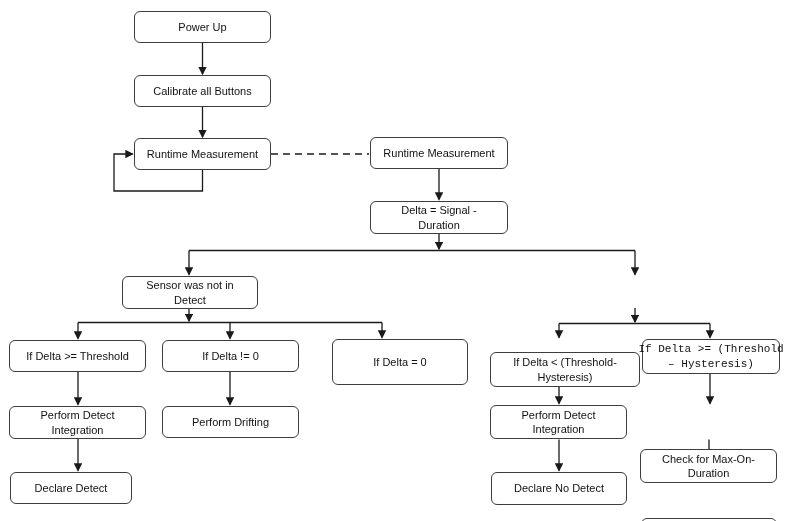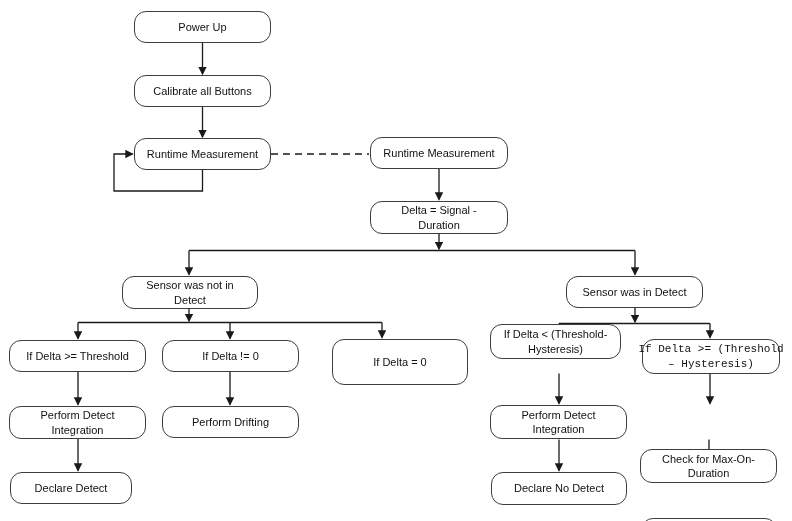--- a/index.html
+++ b/index.html
@@ -9,21 +9,21 @@
     background:#ffffff;
     font-family:"Liberation Sans", sans-serif;
     overflow:hidden;
   }
   #edges{position:absolute;left:0;top:0;width:792px;height:521px;}
   .node{
     position:absolute;
     box-sizing:border-box;
     background:#ffffff;
     border:1.4px solid #3d3d3d;
-    border-radius:12px;
+    border-radius:6px;
     display:flex;
     flex-direction:column;
     align-items:center;
     justify-content:center;
     text-align:center;
     font-size:11px;
     line-height:1.3;
     color:#111111;
   }
   .node .line{display:block;white-space:nowrap;}
@@ -91,37 +91,34 @@
   <div class="node" style="left:370px;top:201px;width:138px;height:33px;">
     <span class="line">Delta = Signal -</span>
     <span class="line">Duration</span>
   </div>
 
   <div class="node" style="left:122px;top:276px;width:136px;height:33px;">
     <span class="line">Sensor was not in</span>
     <span class="line">Detect</span>
   </div>
 
-  <div class="node" style="left:566px;top:276px;width:137px;height:32px;">
-    <span class="line">Sensor was in Detect</span>
-  </div>
 
   <div class="node" style="left:9px;top:340px;width:137px;height:32px;">
     <span class="line">If Delta &gt;= Threshold</span>
   </div>
 
   <div class="node" style="left:162px;top:340px;width:137px;height:32px;">
     <span class="line">If Delta != 0</span>
   </div>
 
   <div class="node" style="left:314px;top:339px;width:136px;height:46px;margin-left:18px;">
     <span class="line">If Delta = 0</span>
   </div>
 
-  <div class="node" style="left:490px;top:324px;width:131px;height:35px;">
+  <div class="node" style="left:490px;top:352px;width:150px;height:35px;">
     <span class="line">If Delta &lt; (Threshold-</span>
     <span class="line">Hysteresis)</span>
   </div>
 
   <div class="node" style="left:642px;top:339px;width:138px;height:35px;font-family:Liberation Mono, monospace;">
     <span class="line">If Delta &gt;= (Threshold</span>
     <span class="line">– Hysteresis)</span>
   </div>
 
   <div class="node" style="left:9px;top:406px;width:137px;height:33px;">

